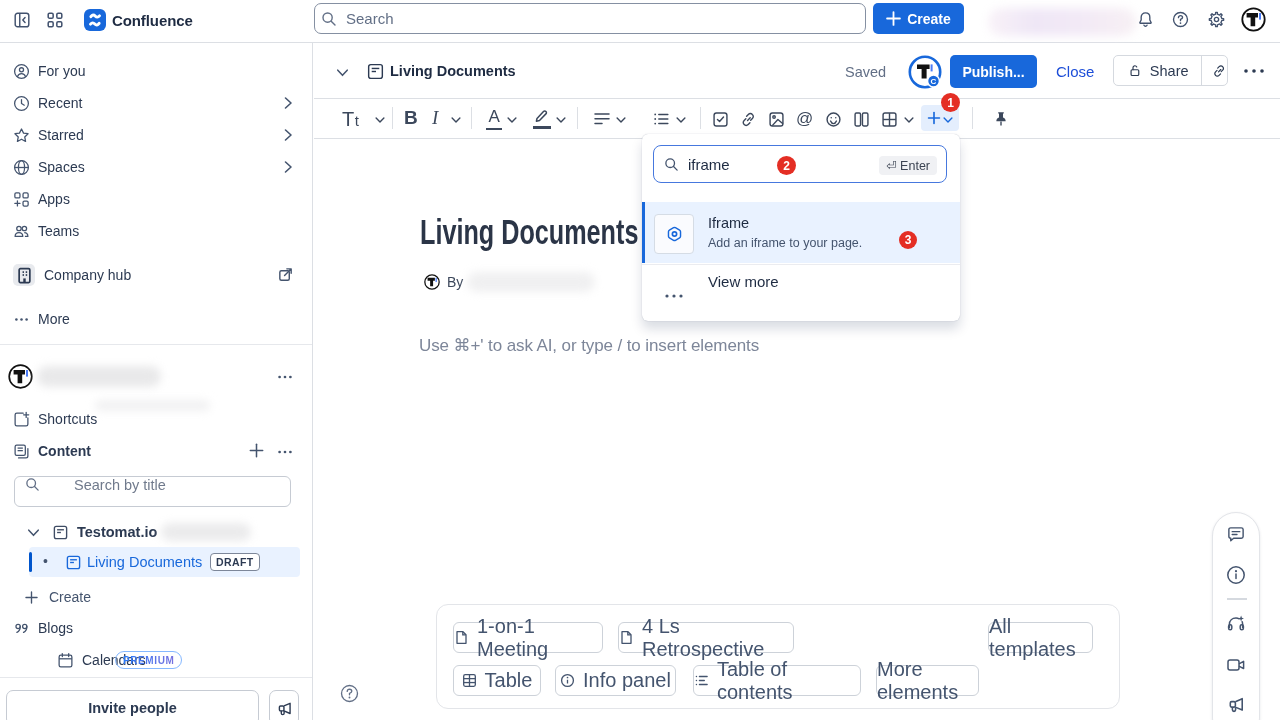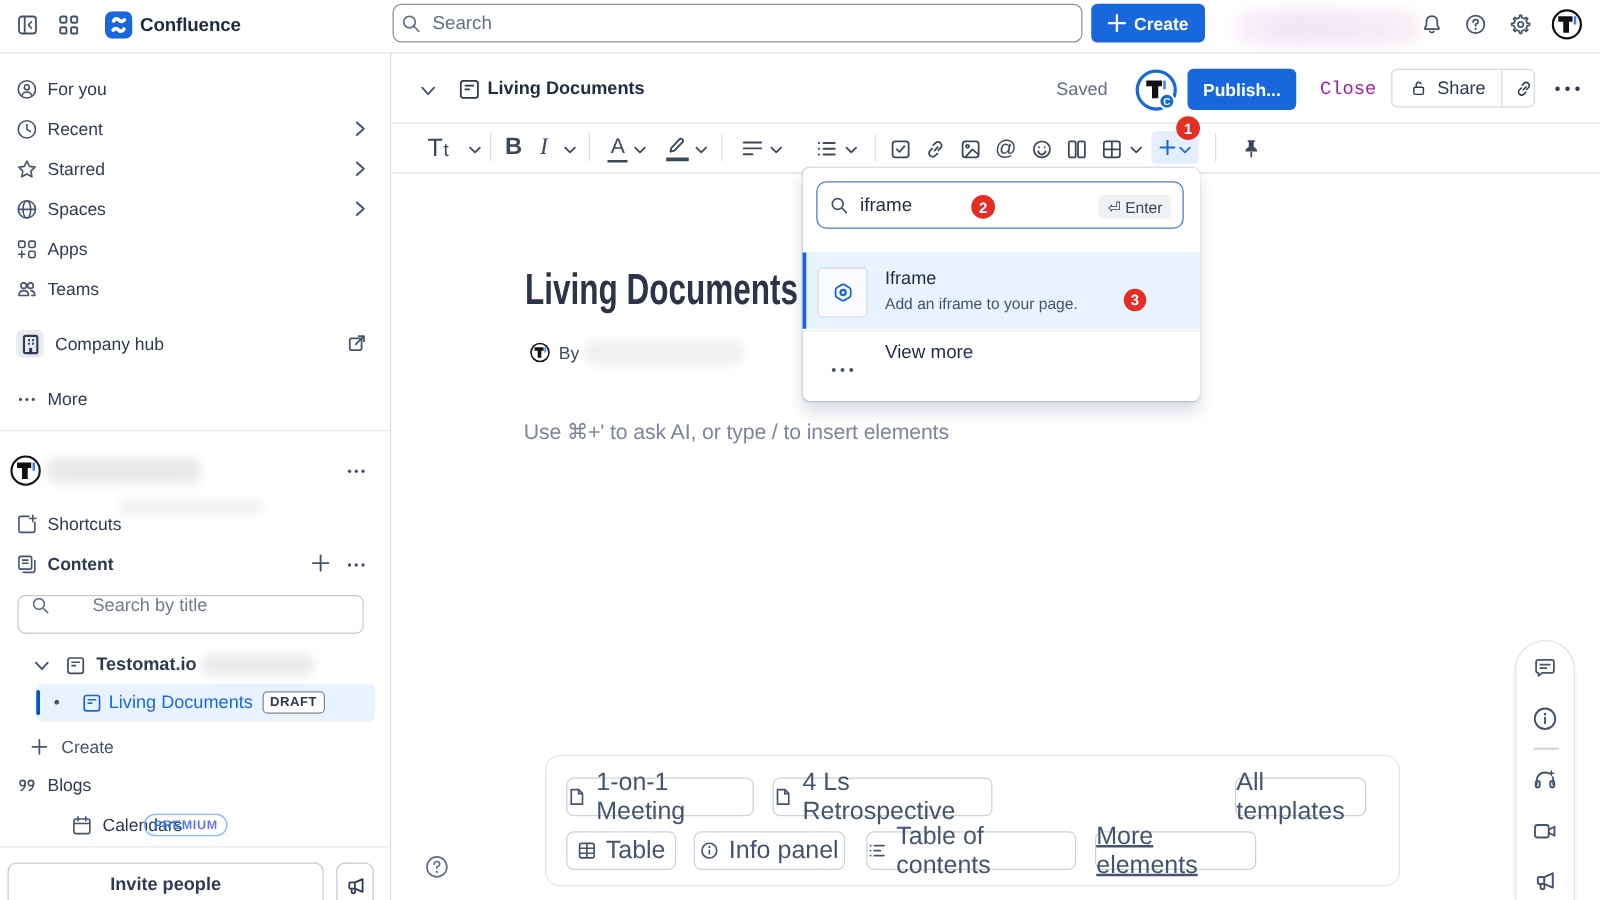--- a/index.html
+++ b/index.html
@@ -394,21 +394,21 @@
   <span class="abs" style="left:908px; top:55px;">
     <svg width="34" height="34" viewBox="0 0 34 34">
       <circle cx="17" cy="17" r="15.2" fill="#fff" stroke="#1868DB" stroke-width="2.6"></circle>
       <path d="M9 9.4 L21.6 9.4 L21.6 14 L18.6 14 L18.6 23.6 L13.6 23.6 L13.6 14 L9 14 Z" fill="#111"></path>
       <rect x="22.6" y="9.4" width="2" height="7" fill="#4a7bf7"></rect>
       <circle cx="25.5" cy="26" r="6" fill="#1868DB" stroke="#fff" stroke-width="1.6"></circle>
       <text x="25.5" y="28.8" text-anchor="middle" font-size="8" font-weight="bold" fill="#fff" font-family="Liberation Sans">C</text>
     </svg>
   </span>
   <div id="publishbtn">Publish...</div>
-  <span class="abs" style="left:1056px; top:63px; font-size:15px; font-weight:500; color:#a21caf;font-family:Liberation Mono, monospace;">Close</span>
+  <span class="abs" style="left:1056px; top:63px; font-size:15px; font-weight:500; color:#1d4ed8;">Close</span>
   <div id="sharegrp">
     <svg style="margin-left:14px;" width="17" height="17" viewBox="0 0 18 18" fill="none" stroke="#2C3A52" stroke-width="1.5">
         <rect x="4" y="8" width="10" height="7.5" rx="1.4"></rect>
         <path d="M6.5 8 L6.5 5.5 C6.5 3.9 7.5 2.8 9 2.8 C10.2 2.8 11 3.4 11.4 4.4" stroke-linecap="round"></path>
       </svg>
     <span style="font-size:14.5px; font-weight:500; color:#2C3A52; margin-left:8px;">Share</span>
     <div style="width:1px; height:31px; background:#D5D9DF; margin-left:12px;"></div>
     <svg style="margin-left:11px;" width="18" height="18" viewBox="0 0 18 18" fill="none" stroke="#2C3A52" stroke-width="1.5" stroke-linecap="round">
         <path d="M8 10 L10.8 7.2 M6.2 8.2 L4.4 10 C3.1 11.3 3.1 13.1 4.4 14.3 C5.6 15.6 7.4 15.6 8.7 14.3 L10.5 12.5 M11.3 9.8 L13.1 8 C14.4 6.7 14.4 4.9 13.1 3.7 C11.9 2.4 10.1 2.4 8.8 3.7 L7 5.5"></path>
       </svg>
@@ -607,21 +607,21 @@
           <circle cx="2.6" cy="3.8" r="0.8" fill="#44546E" stroke="none"></circle>
           <circle cx="2.6" cy="8" r="0.8" fill="#44546E" stroke="none"></circle>
           <circle cx="2.6" cy="12.2" r="0.8" fill="#44546E" stroke="none"></circle>
           <line x1="5.8" y1="3.8" x2="14" y2="3.8"></line>
           <line x1="5.8" y1="8" x2="11" y2="8"></line>
           <line x1="5.8" y1="12.2" x2="14" y2="12.2"></line>
         </svg>
       </span>
     Table of contents
   </div>
-  <div class="tplbtn" style="left:876px; top:665px; width:129px;text-decoration:underline;">More elements</div>
+  <div class="tplbtn" style="left:876px; top:665px; width:103px;">More elements</div>
 
   <span class="abs" style="left:340px; top:684px;">
     <svg width="19" height="19" viewBox="0 0 20 20" fill="none" stroke="#626F86" stroke-width="1.4">
         <circle cx="10" cy="10" r="8.4"></circle>
         <path d="M7.6 7.8 C7.6 6.4 8.6 5.5 10 5.5 C11.4 5.5 12.4 6.4 12.4 7.7 C12.4 9 11.3 9.4 10 9.9 L10 11.4" stroke-linecap="round"></path>
         <circle cx="10" cy="14.2" r="1" fill="#626F86" stroke="none"></circle>
       </svg>
   </span>
 
   <div id="dropdown">

